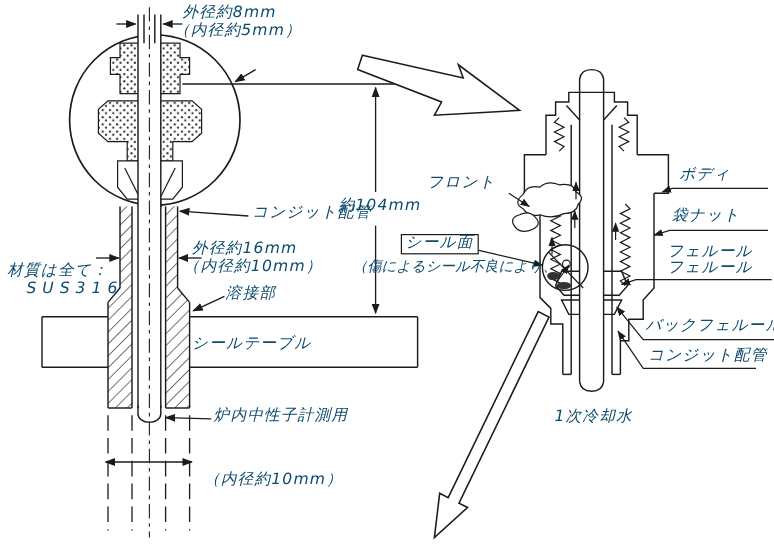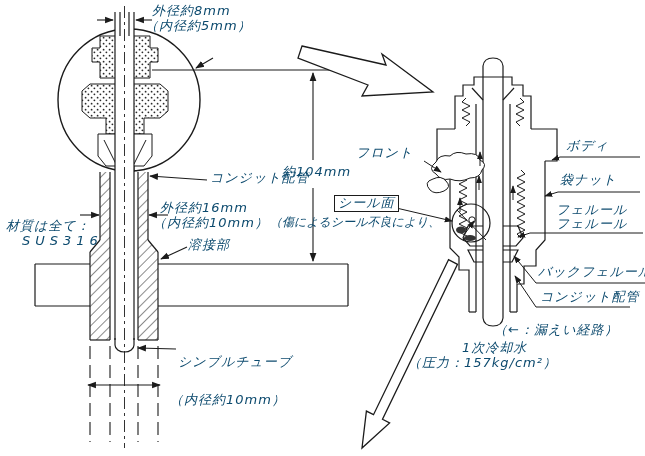--- a/index.html
+++ b/index.html
@@ -5,21 +5,21 @@
   html,body{margin:0;padding:0;background:#fff;}
   #stage{
     position:relative;width:645px;height:456px;background:#ffffff;overflow:hidden;
     font-family:"DejaVu Sans","Liberation Sans",sans-serif;color:#1b1b1b;
   }
   #artwork{position:absolute;left:0;top:0;}
   .lbl{
     position:absolute;font-size:13px;line-height:1.05;white-space:nowrap;
     color:#0c4a6e;letter-spacing:1px;font-style:italic;
   }
-  .sm{font-size:12px;letter-spacing:0;}
+  .sm{font-size:12px;letter-spacing:0;margin-left:24px;}
   .wide{letter-spacing:5px;}
   .boxed{border:1.2px solid #1b1b1b;padding:0 3px 1px 3px;background:#fff;}
 </style>
 </head>
 <body>
 
 <div id="stage">
 
   <svg id="artwork" width="645" height="456" viewBox="0 0 645 456">
     <defs>
@@ -173,31 +173,30 @@
   </svg>
 
   <div class="lbl" style="left:152px;top:4px">外径約8mm</div>
   <div class="lbl" style="left:145px;top:19px">（内径約5mm）</div>
   <div class="lbl" style="left:210px;top:171px">コンジット配管</div>
   <div class="lbl" style="left:160px;top:201px">外径約16mm</div>
   <div class="lbl" style="left:153px;top:216px">（内径約10mm）</div>
   <div class="lbl" style="left:6px;top:219px">材質は全て：</div>
   <div class="lbl wide" style="left:22px;top:234px">SUS316</div>
   <div class="lbl" style="left:188px;top:238px">溶接部</div>
-  <div class="lbl" style="left:178px;top:355px">シンブルチューブ</div>
+  <div class="lbl" style="left:160px;top:280px">シールテーブル</div>
+  <div class="lbl" style="left:178px;top:340px">炉内中性子計測用</div>
   <div class="lbl" style="left:170px;top:393px">（内径約10mm）</div>
   <div class="lbl" style="left:282px;top:165px">約104mm</div>
 
   <div class="lbl" style="left:356px;top:146px">フロント</div>
   <div class="lbl boxed" style="left:334px;top:195px">シール面</div>
   <div class="lbl sm" style="left:270px;top:216px">（傷によるシール不良により、</div>
 
   <div class="lbl" style="left:566px;top:139px">ボディ</div>
   <div class="lbl" style="left:560px;top:173px">袋ナット</div>
   <div class="lbl" style="left:556px;top:203px">フェルール</div>
   <div class="lbl" style="left:556px;top:217px">フェルール</div>
   <div class="lbl" style="left:538px;top:265px">バックフェルール</div>
   <div class="lbl" style="left:540px;top:290px">コンジット配管</div>
-  <div class="lbl" style="left:494px;top:323px">（←：漏えい経路）</div>
   <div class="lbl" style="left:462px;top:341px">1次冷却水</div>
-  <div class="lbl" style="left:408px;top:356px">（圧力：157kg/cm²）</div>
 
 </div>
 
 </body></html>

